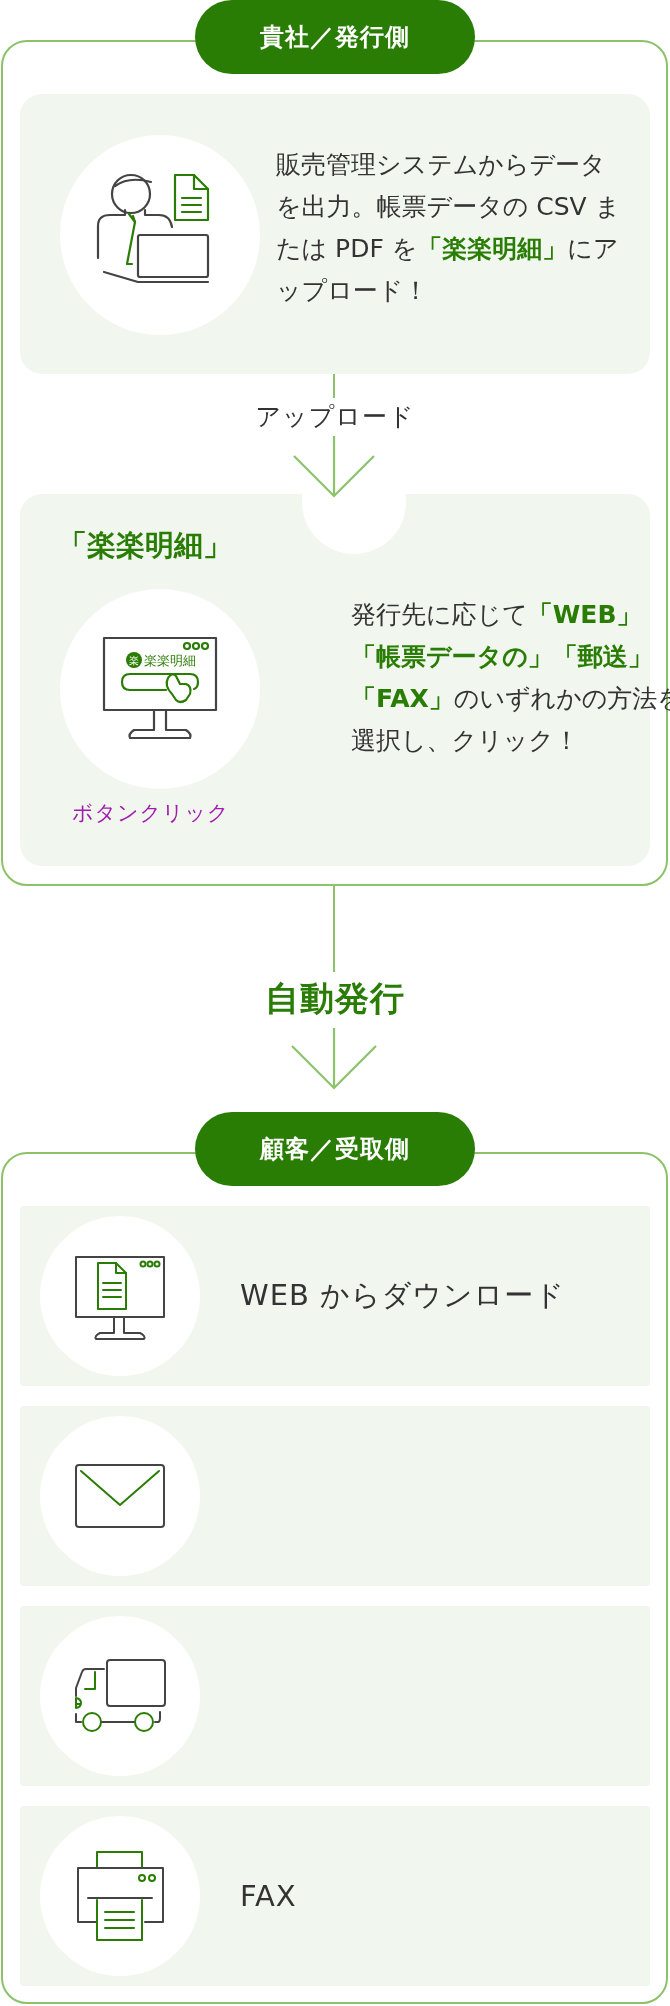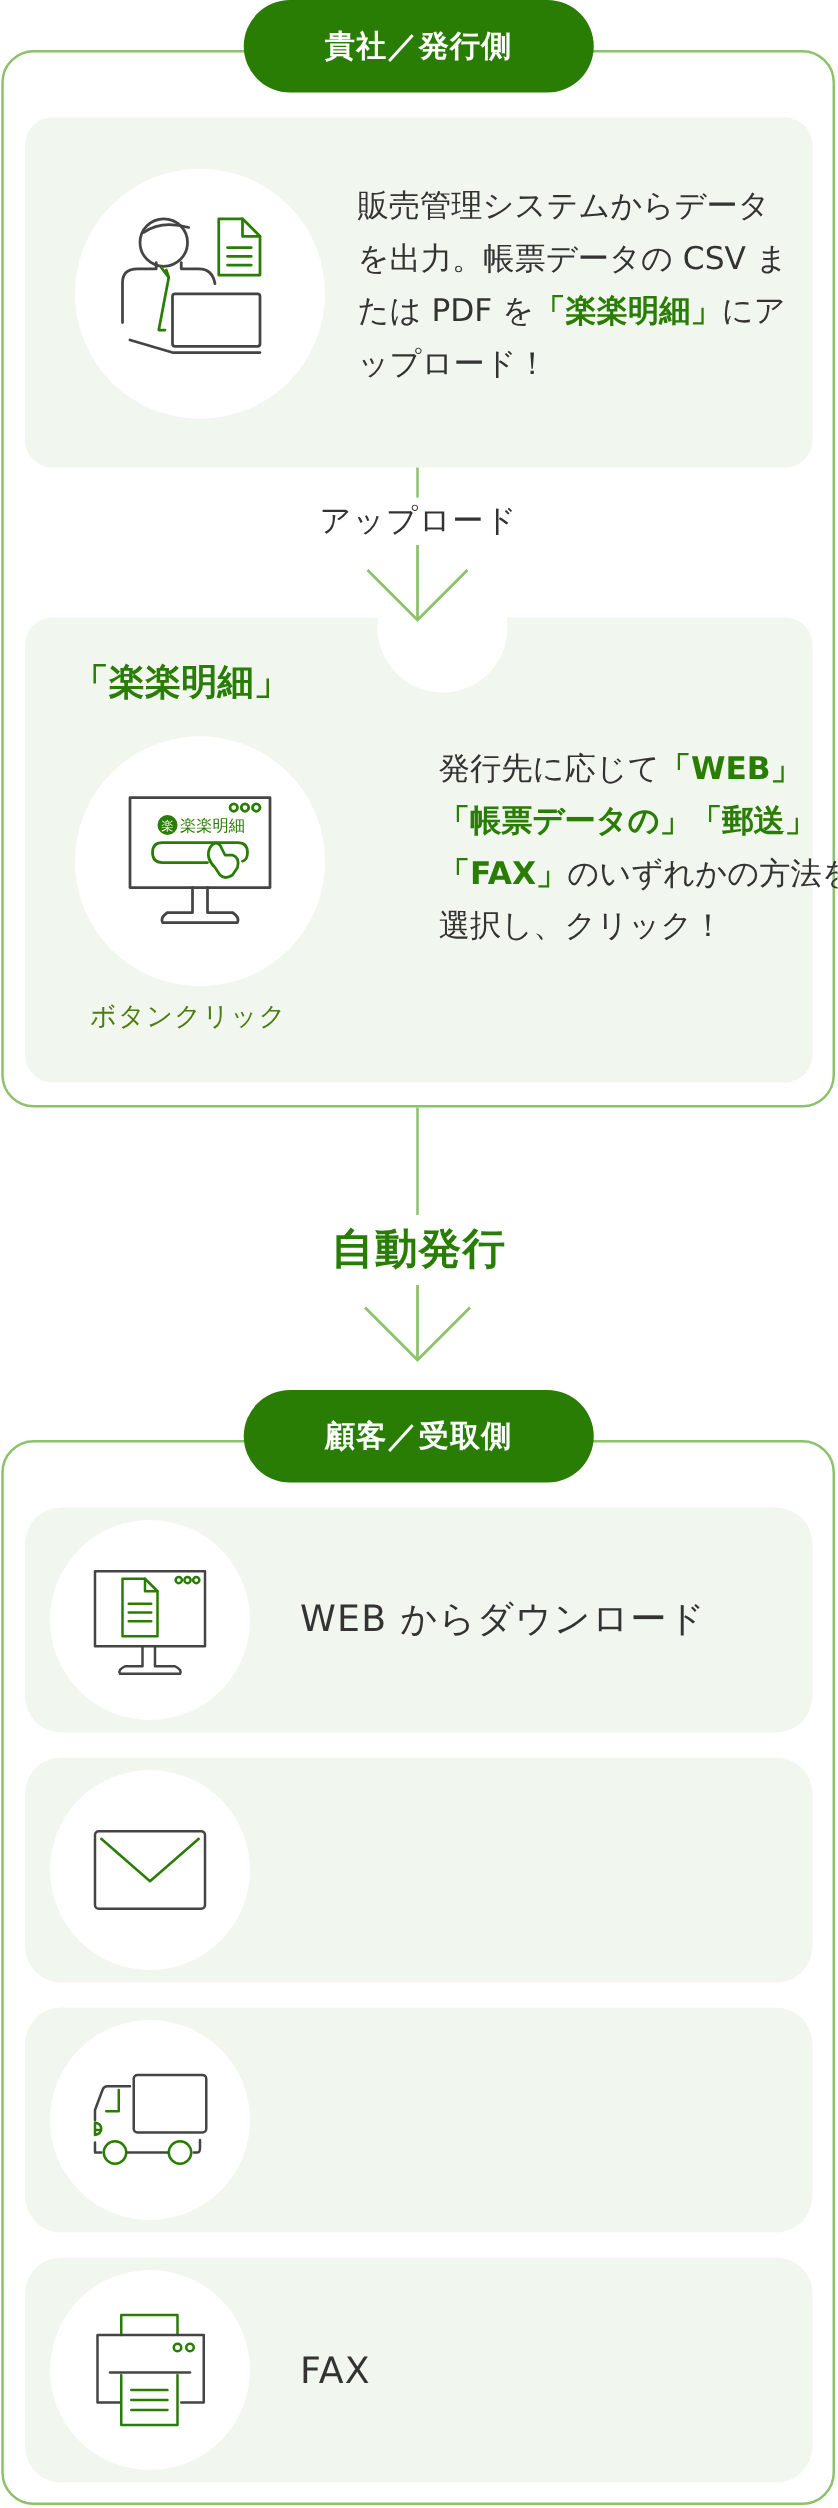--- a/index.html
+++ b/index.html
@@ -26,42 +26,42 @@
     position: absolute; left: 20px; width: 630px; background: #f1f7ee; border-radius: 22px;
   }
   .circle {
     position: absolute; background: #ffffff; border-radius: 50%;
     display: flex; align-items: center; justify-content: center;
   }
 
   
   .card.c1 { top: 94px; height: 280px; }
   .card.c1 .circle { left: 40px; top: 41px; width: 200px; height: 200px; }
-  .card.c1 .desc { position: absolute; left: 266px; top: 50px; width: 350px; font-size: 25px; line-height: 42px; color: #333; }
+  .card.c1 .desc { position: absolute; left: 256px; top: 50px; width: 350px; font-size: 25px; line-height: 42px; color: #333; }
 
   .green-b { color: #2a7d04; font-weight: bold; }
 
   
   .vline { position: absolute; width: 2px; background: #8cc26a; left: 333px; }
   .connector-label { position: absolute; left: 0; width: 670px; text-align: center; }
   .upload-label { top: 400px; font-size: 25px; color: #333; letter-spacing: 1px; }
   .auto-label { top: 976px; font-size: 34px; font-weight: bold; color: #2a7d04; letter-spacing: 1px; text-align: center; }
 
   
   .card.c2 { top: 494px; height: 372px; }
   .notch { position: absolute; left: 282px; top: -44px; width: 104px; height: 104px; background: #ffffff; border-radius: 50%; }
   .card.c2 .title { position: absolute; left: 38px; top: 32px; font-size: 29px; font-weight: bold; color: #2a7d04; }
   .card.c2 .circle { left: 40px; top: 95px; width: 200px; height: 200px; }
   .card.c2 .desc { position: absolute; left: 283px; top: 100px; width: 340px; font-size: 25px; line-height: 42px; color: #333; margin-left: 48px; }
-  .card.c2 .caption { position: absolute; left: 52px; top: 305px; font-size: 21px; color: #4d7c0f; letter-spacing: 1px; }
+  .card.c2 .caption { position: absolute; left: 52px; top: 305px; font-size: 21px; color: #a21caf; letter-spacing: 1px; }
 
   .arrow-svg { position: absolute; left: 0; }
 
   
-  .item { position: absolute; left: 20px; width: 630px; height: 180px; background: #f1f7ee; border-radius: 29px; }
+  .item { position: absolute; left: 20px; width: 630px; height: 180px; background: #f1f7ee; border-radius: 4px; }
   .item .circle { left: 20px; top: 10px; width: 160px; height: 160px; }
   .item .label { position: absolute; left: 220px; top: 0; height: 180px; display: flex; align-items: center; font-size: 29px; color: #333; letter-spacing: 1px; }
 </style>
 </head>
 <body>
 
 <div class="frame issuer"></div>
 <div class="badge issuer">貴社／発行側</div>
 
 <div class="card c1">

